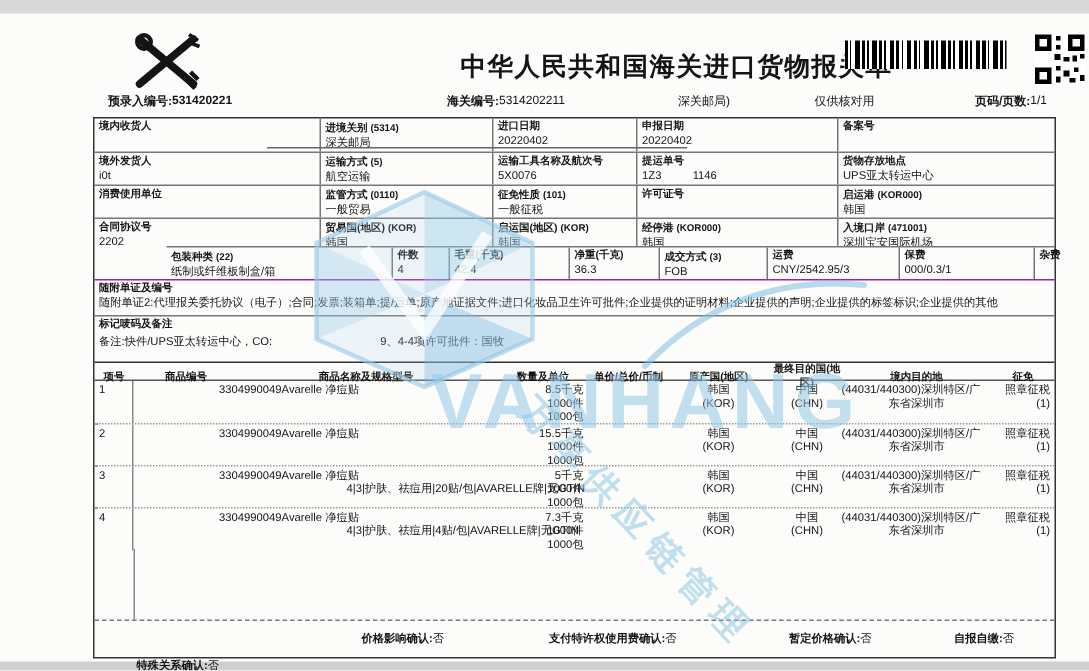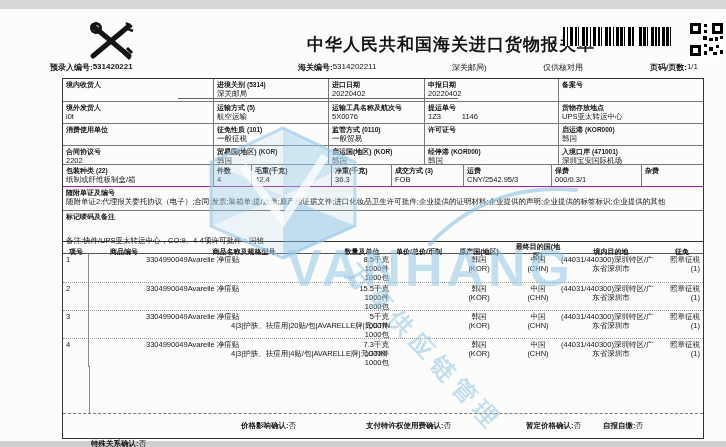--- a/index.html
+++ b/index.html
@@ -15,42 +15,42 @@
          font-size:17px;font-weight:bold;letter-spacing:1px;}
   .barcode{position:absolute;left:563px;top:27px;width:108px;height:19px;
      background:repeating-linear-gradient(90deg,#000 0 2px,#fff 2px 3.5px,#000 3.5px 4.5px,#fff 4.5px 7px,#000 7px 10px,#fff 10px 11.5px);}
   .barcode-text{position:absolute;left:561px;top:47px;width:118px;
      font-family:"Liberation Mono","DejaVu Sans Mono",monospace;font-size:11px;letter-spacing:2px;font-weight:bold;}
   .qr{position:absolute;left:689px;top:22px;}
 
   
   .meta{position:absolute;top:62px;left:0;width:726px;height:12px;font-size:8px;}
   .meta span{position:absolute;white-space:nowrap;}
-  .m-pre{left:50px;font-weight:bold;} .m-cus{left:298px;} .m-off{left:452px;} .m-pur{left:543px;} .m-pag{left:650px;}
+  .m-pre{left:72px;font-weight:bold;} .m-cus{left:298px;} .m-off{left:452px;} .m-pur{left:543px;} .m-pag{left:650px;}
   .meta b{font-size:8px;}
 
   
   .tbl{position:absolute;left:62px;top:78px;width:640px;height:359px;border:1px solid #333;
        font-size:7.5px;line-height:9px;background:transparent;}
   .row{box-sizing:border-box;display:grid;border-top:1px solid #777;}
   .row.first{border-top:none;}
   .r5c{grid-template-columns:150px 115px 96px 134px 145px;height:22px;}
   .r4h{height:19px;}
-  .r8c{grid-template-columns:150px 38px 80px 60px 72px 88px 90px 62px;height:22px;}
+  .r8c{grid-template-columns:150px 38px 80px 60px 72px 88px 90px 62px;height:22px;margin-left:48px;}
   .cell{box-sizing:border-box;border-left:1px solid #777;padding:1px 3px 0 3px;overflow:hidden;white-space:nowrap;}
   .cell:first-child{border-left:none;}
   .lbl{font-weight:bold;font-size:7px;}
   .code{font-weight:bold;font-size:6.5px;margin-left:2px;}
   .val{font-size:7.5px;white-space:pre;}
   .sigline{position:absolute;left:115px;top:19px;width:280px;border-top:1px solid #666;}
 
   .docsrow{height:24px;box-sizing:border-box;border-top:1px solid #a21caf;padding:1px 3px;}
   .docsrow .val{white-space:nowrap;letter-spacing:0;}
   .marksrow{height:31px;box-sizing:border-box;border-top:1px solid #777;padding:1px 3px;}
-  .note-line{display:flex;margin-top:15px;}
+  .note-line{display:flex;gap:72px;margin-top:2px;}
 
   
   .ihead{box-sizing:border-box;height:13px;border-top:1px solid #333;border-bottom:1px solid #555;
          display:grid;grid-template-columns:26px 70px 170px 66px 48px 72px 46px 100px 42px;
          font-weight:bold;font-size:7px;align-items:center;text-align:center;}
   .irow{box-sizing:border-box;display:grid;grid-template-columns:26px 240px 66px 48px 72px 46px 100px 42px;height:28px;}
   .irow + .irow{border-top:1px dotted #999;}
   .ino{padding:1px 0 0 3px;border-right:1px solid #888;box-sizing:border-box;}
   .idesc{padding-top:1px;}
   .idesc .l1{padding-left:57px;white-space:nowrap;}
@@ -61,21 +61,21 @@
   .idom{padding-top:1px;white-space:nowrap;}
   .idom .d2{text-align:center;}
   .ilevy{text-align:right;padding:1px 3px 0 0;}
   .spacer{height:47px;position:relative;}
   .spacer:before{content:"";position:absolute;left:26px;top:0;bottom:0;border-left:1px solid #888;}
 
   
   .frow{box-sizing:border-box;height:24px;border-top:1px dashed #777;display:flex;align-items:center;
         font-size:7.5px;white-space:nowrap;}
   .frow b{font-size:7.5px;}
-  .fc1{margin-left:28px;margin-top:35px;} .fc2{margin-left:95px;} .fc3{margin-left:70px;} .fc4{margin-left:75px;} .fc5{margin-left:22px;}
+  .fc1{margin-left:28px;margin-top:35px;} .fc2{margin-left:95px;} .fc3{margin-left:70px;} .fc4{margin-left:75px;} .fc5{margin-left:55px;}
 
   
   .wm{position:absolute;inset:0;pointer-events:none;z-index:9;}
   .wm-hex{position:absolute;left:203px;top:126px;}
   .wm-text{position:absolute;left:287px;top:238px;font-size:52px;font-weight:bold;letter-spacing:4px;
            color:rgba(146,199,230,0.55);font-family:"Liberation Sans","DejaVu Sans",sans-serif;}
   .wm-cn{position:absolute;left:362px;top:258px;font-size:24px;font-weight:bold;letter-spacing:7px;
          color:rgba(140,196,228,0.55);transform:rotate(47deg);transform-origin:left top;white-space:nowrap;}
   .wm-swoosh{position:absolute;left:428px;top:182px;}
 </style>
@@ -179,26 +179,26 @@
           <div class="val">UPS亚太转运中心</div>
         </div>
     </div>
 
     <div class="row r5c">
       <div class="cell">
           <div class="lbl">消费使用单位</div>
           <div class="val"></div>
         </div>
       <div class="cell">
+          <div><span class="lbl">监管方式</span><span class="code">(0110)</span></div>
+          <div class="val">一般贸易</div>
+        </div>
+      <div class="cell">
           <div><span class="lbl">征免性质</span><span class="code">(101)</span></div>
           <div class="val">一般征税</div>
-        </div>
-      <div class="cell">
-          <div><span class="lbl">监管方式</span><span class="code">(0110)</span></div>
-          <div class="val">一般贸易</div>
         </div>
       <div class="cell">
           <div class="lbl">许可证号</div>
           <div class="val"></div>
         </div>
       <div class="cell">
           <div><span class="lbl">启运港</span><span class="code">(KOR000)</span></div>
           <div class="val">韩国</div>
         </div>
     </div>

